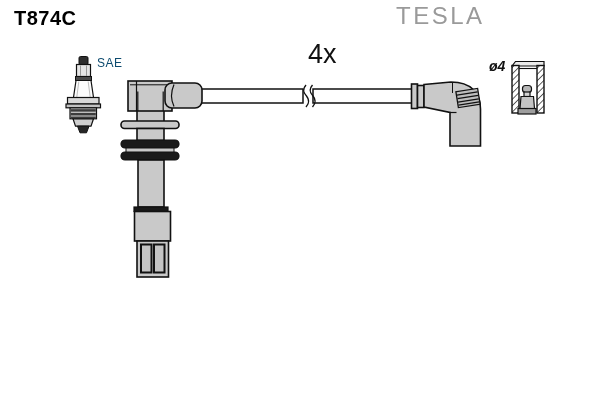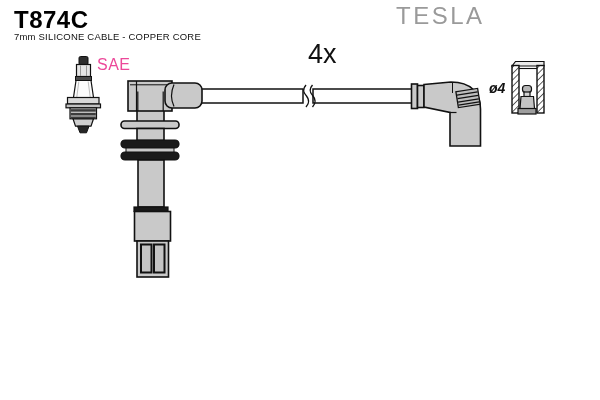--- a/index.html
+++ b/index.html
@@ -1,35 +1,34 @@
 <!DOCTYPE html>
 <html><head>
 <meta charset="utf-8">
 <style>
   html,body{margin:0;padding:0;background:#fff;}
   .page{
     position:relative;width:600px;height:400px;background:#ffffff;
     font-family:"Liberation Sans", sans-serif;overflow:hidden;color:#000;
   }
   .abs{position:absolute;line-height:1;white-space:nowrap;}
-  .product-code{left:14px;top:8px;font-size:24px;font-weight:bold;letter-spacing:0.5px;color:#000;text-align:right;}
+  .product-code{left:14px;top:8px;font-size:20px;font-weight:bold;letter-spacing:0.5px;color:#000;text-align:right;}
   .subtitle{left:14px;top:32px;font-size:9.5px;letter-spacing:0.2px;color:#111;}
   .brand{left:396px;top:5px;font-size:24px;font-weight:normal;letter-spacing:2.5px;color:#9a9a9a;transform:scaleY(0.96);transform-origin:top left;}
-  .label-sae{left:97px;top:57px;font-size:16px;letter-spacing:0.5px;color:#ec4899;}
+  .label-sae{left:97px;top:57px;font-size:12px;letter-spacing:0.5px;color:#0c4a6e;}
   .label-qty{left:308px;top:41px;font-size:27px;color:#111;}
-  .label-dia{left:489px;top:59px;font-size:14px;font-weight:bold;font-style:italic;color:#111;margin-top:22px;}
+  .label-dia{left:489px;top:59px;font-size:14px;font-weight:bold;font-style:italic;color:#111;}
   svg{position:absolute;left:0;top:0;}
 </style>
 </head>
 <body>
 
 <div class="page">
 
   <div class="abs product-code">T874C</div>
-  <div class="abs subtitle">7mm SILICONE CABLE - COPPER CORE</div>
   <div class="abs brand">TESLA</div>
 
   <svg width="600" height="400" viewBox="0 0 600 400">
     <defs>
       <pattern id="hatch" width="4.5" height="4.5" patternUnits="userSpaceOnUse" patternTransform="rotate(45)">
         <rect width="4.5" height="4.5" fill="#ffffff"></rect>
         <line x1="0" y1="0" x2="0" y2="4.5" stroke="#3a3a3a" stroke-width="1.6"></line>
       </pattern>
     </defs>
 

